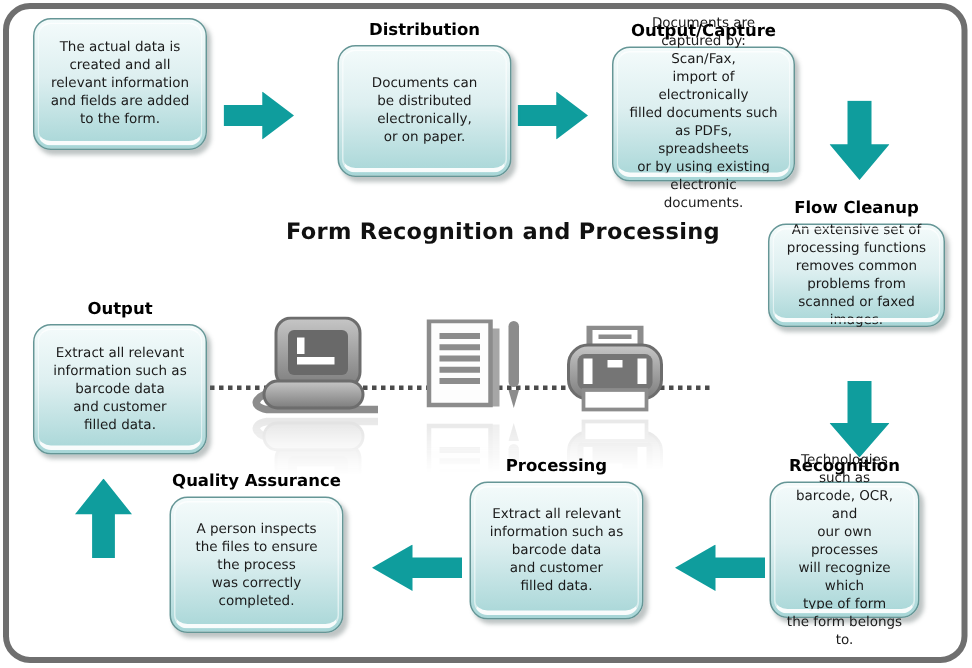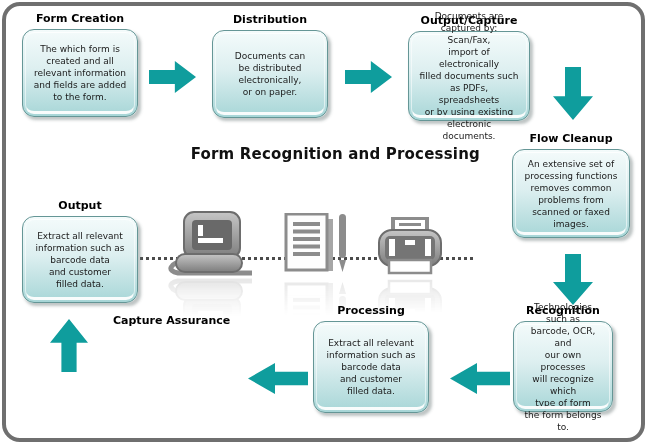--- a/index.html
+++ b/index.html
@@ -117,31 +117,30 @@
         <rect x="13" y="43" width="42" height="13" fill="#ffffff" stroke="#8c8c8c" stroke-width="2.5"></rect>
       </symbol>
     </defs>
   </svg>
 
   <div class="main-title">
     <div>Form Recognition and Processing</div>
   </div>
 
   <div class="node" style="left:22px;top:12px;width:116px">
-    <div class="node-label">Form Creation</div>
     <div class="node-box" style="height:88px">
-      <span class="node-body">The which form is
+      <span class="node-body">The actual data is
 created and all
 relevant information
 and fields are added
 to the form.</span>
     </div>
   </div>
 
-  <div class="node" style="left:212px;top:13px;width:116px">
+  <div class="node" style="left:225px;top:13px;width:116px">
     <div class="node-label">Distribution</div>
     <div class="node-box" style="height:88px">
       <span class="node-body">Documents can
 be distributed
 electronically,
 or on paper.</span>
     </div>
   </div>
 
   <div class="node" style="left:408px;top:14px;width:122px">
@@ -152,21 +151,21 @@
 import of electronically
 filled documents such
 as PDFs, spreadsheets
 or by using existing
 electronic documents.</span>
     </div>
   </div>
 
   <div class="node" style="left:512px;top:132px;width:118px">
     <div class="node-label">Flow Cleanup</div>
-    <div class="node-box" style="height:89px">
+    <div class="node-box" style="height:69px">
       <span class="node-body">An extensive set of
 processing functions
 removes common
 problems from
 scanned or faxed
 images.</span>
     </div>
   </div>
 
   <div class="node" style="left:513px;top:304px;width:100px">
@@ -186,21 +185,28 @@
     <div class="node-box" style="height:92px">
       <span class="node-body">Extract all relevant
 information such as
 barcode data
 and customer
 filled data.</span>
     </div>
   </div>
 
   <div class="node" style="left:113px;top:314px;width:116px">
-    <div class="node-label">Capture Assurance</div>
+    <div class="node-label">Quality Assurance</div>
+    <div class="node-box" style="height:91px">
+      <span class="node-body">A person inspects
+the files to ensure
+the process
+was correctly
+completed.</span>
+    </div>
   </div>
 
   <div class="node" style="left:22px;top:199px;width:116px">
     <div class="node-label">Output</div>
     <div class="node-box" style="height:87px">
       <span class="node-body">Extract all relevant
 information such as
 barcode data
 and customer
 filled data.</span>

